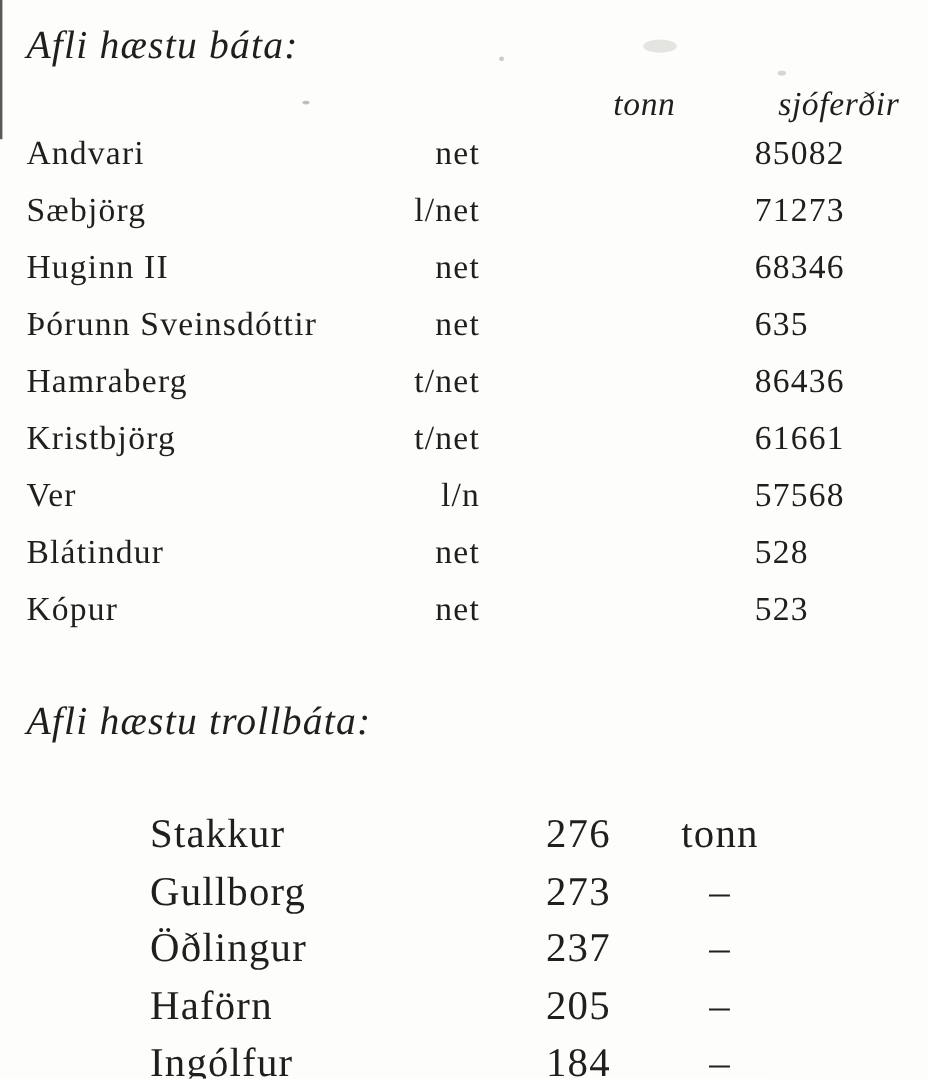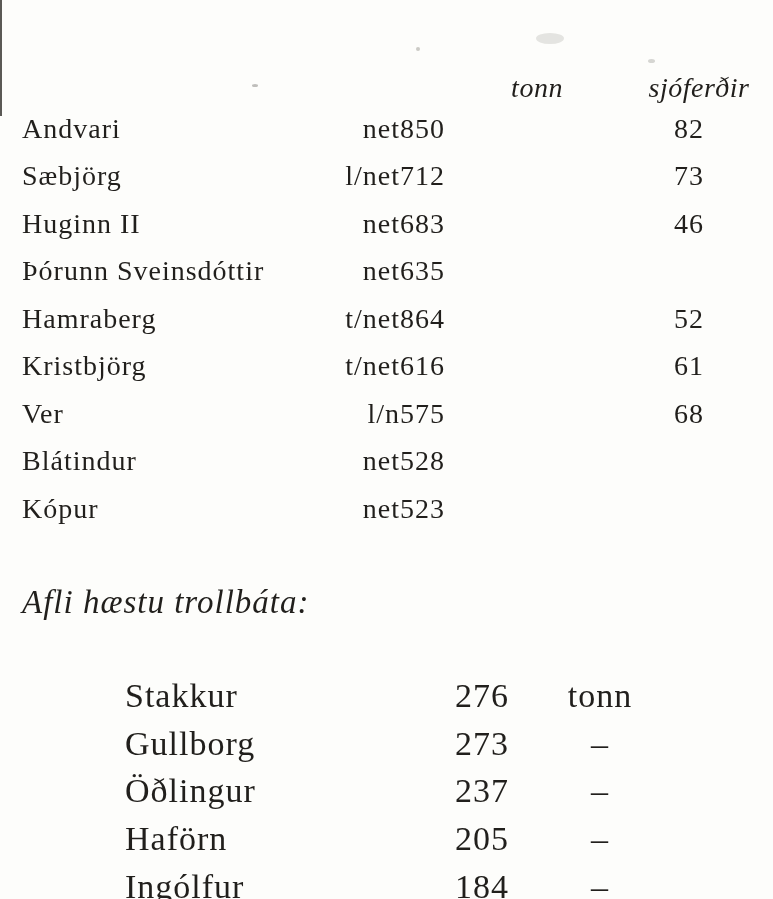--- a/index.html
+++ b/index.html
@@ -26,21 +26,21 @@
   .hdr-tonn{top:72px;left:400px;width:274px;}
   .hdr-trips{top:72px;left:596px;width:206px;}
   .table1{position:absolute;top:105px;left:0;width:773px;}
   .row1{
     height:47.5px;
     display:grid;grid-template-columns:318px 60px 274px 50px;
     padding-left:22px;align-items:center;
     font-size:28px;letter-spacing:1px;white-space:nowrap;
   }
   .c-gear{text-align:right;}
-  .c-tonn{text-align:left;}
+  .c-tonn{text-align:right;}
   .c-trips{}
   .table2{position:absolute;top:672px;left:0;width:773px;}
   .row2{
     height:47.8px;
     display:grid;grid-template-columns:330px 100px 90px;
     padding-left:125px;align-items:center;
     font-size:34px;letter-spacing:1px;white-space:nowrap;
   }
   .c2-val{}
   .c2-unit{text-align:center;}
@@ -56,20 +56,21 @@
 <body>
 
 <div class="page">
 
   <div class="edge-mark"></div>
   <div class="speck sp1"></div>
   <div class="speck sp2"></div>
   <div class="speck sp3"></div>
   <div class="speck sp4"></div>
 
+  <h1 class="title t1">Afli hæstu báta:</h1>
 
   <span class="hdr hdr-tonn">tonn</span>
   <span class="hdr hdr-trips">sjóferðir</span>
 
   <div class="table1">
     <div class="row1">
       <span class="c-name">Andvari</span>
       <span class="c-gear">net</span>
       <span class="c-tonn">850</span>
       <span class="c-trips">82</span>
@@ -89,21 +90,21 @@
     <div class="row1">
       <span class="c-name">Þórunn Sveinsdóttir</span>
       <span class="c-gear">net</span>
       <span class="c-tonn">635</span>
       <span class="c-trips"></span>
     </div>
     <div class="row1">
       <span class="c-name">Hamraberg</span>
       <span class="c-gear">t/net</span>
       <span class="c-tonn">864</span>
-      <span class="c-trips">52</span>
+      <span class="c-trips">36</span>
     </div>
     <div class="row1">
       <span class="c-name">Kristbjörg</span>
       <span class="c-gear">t/net</span>
       <span class="c-tonn">616</span>
       <span class="c-trips">61</span>
     </div>
     <div class="row1">
       <span class="c-name">Ver</span>
       <span class="c-gear">l/n</span>

